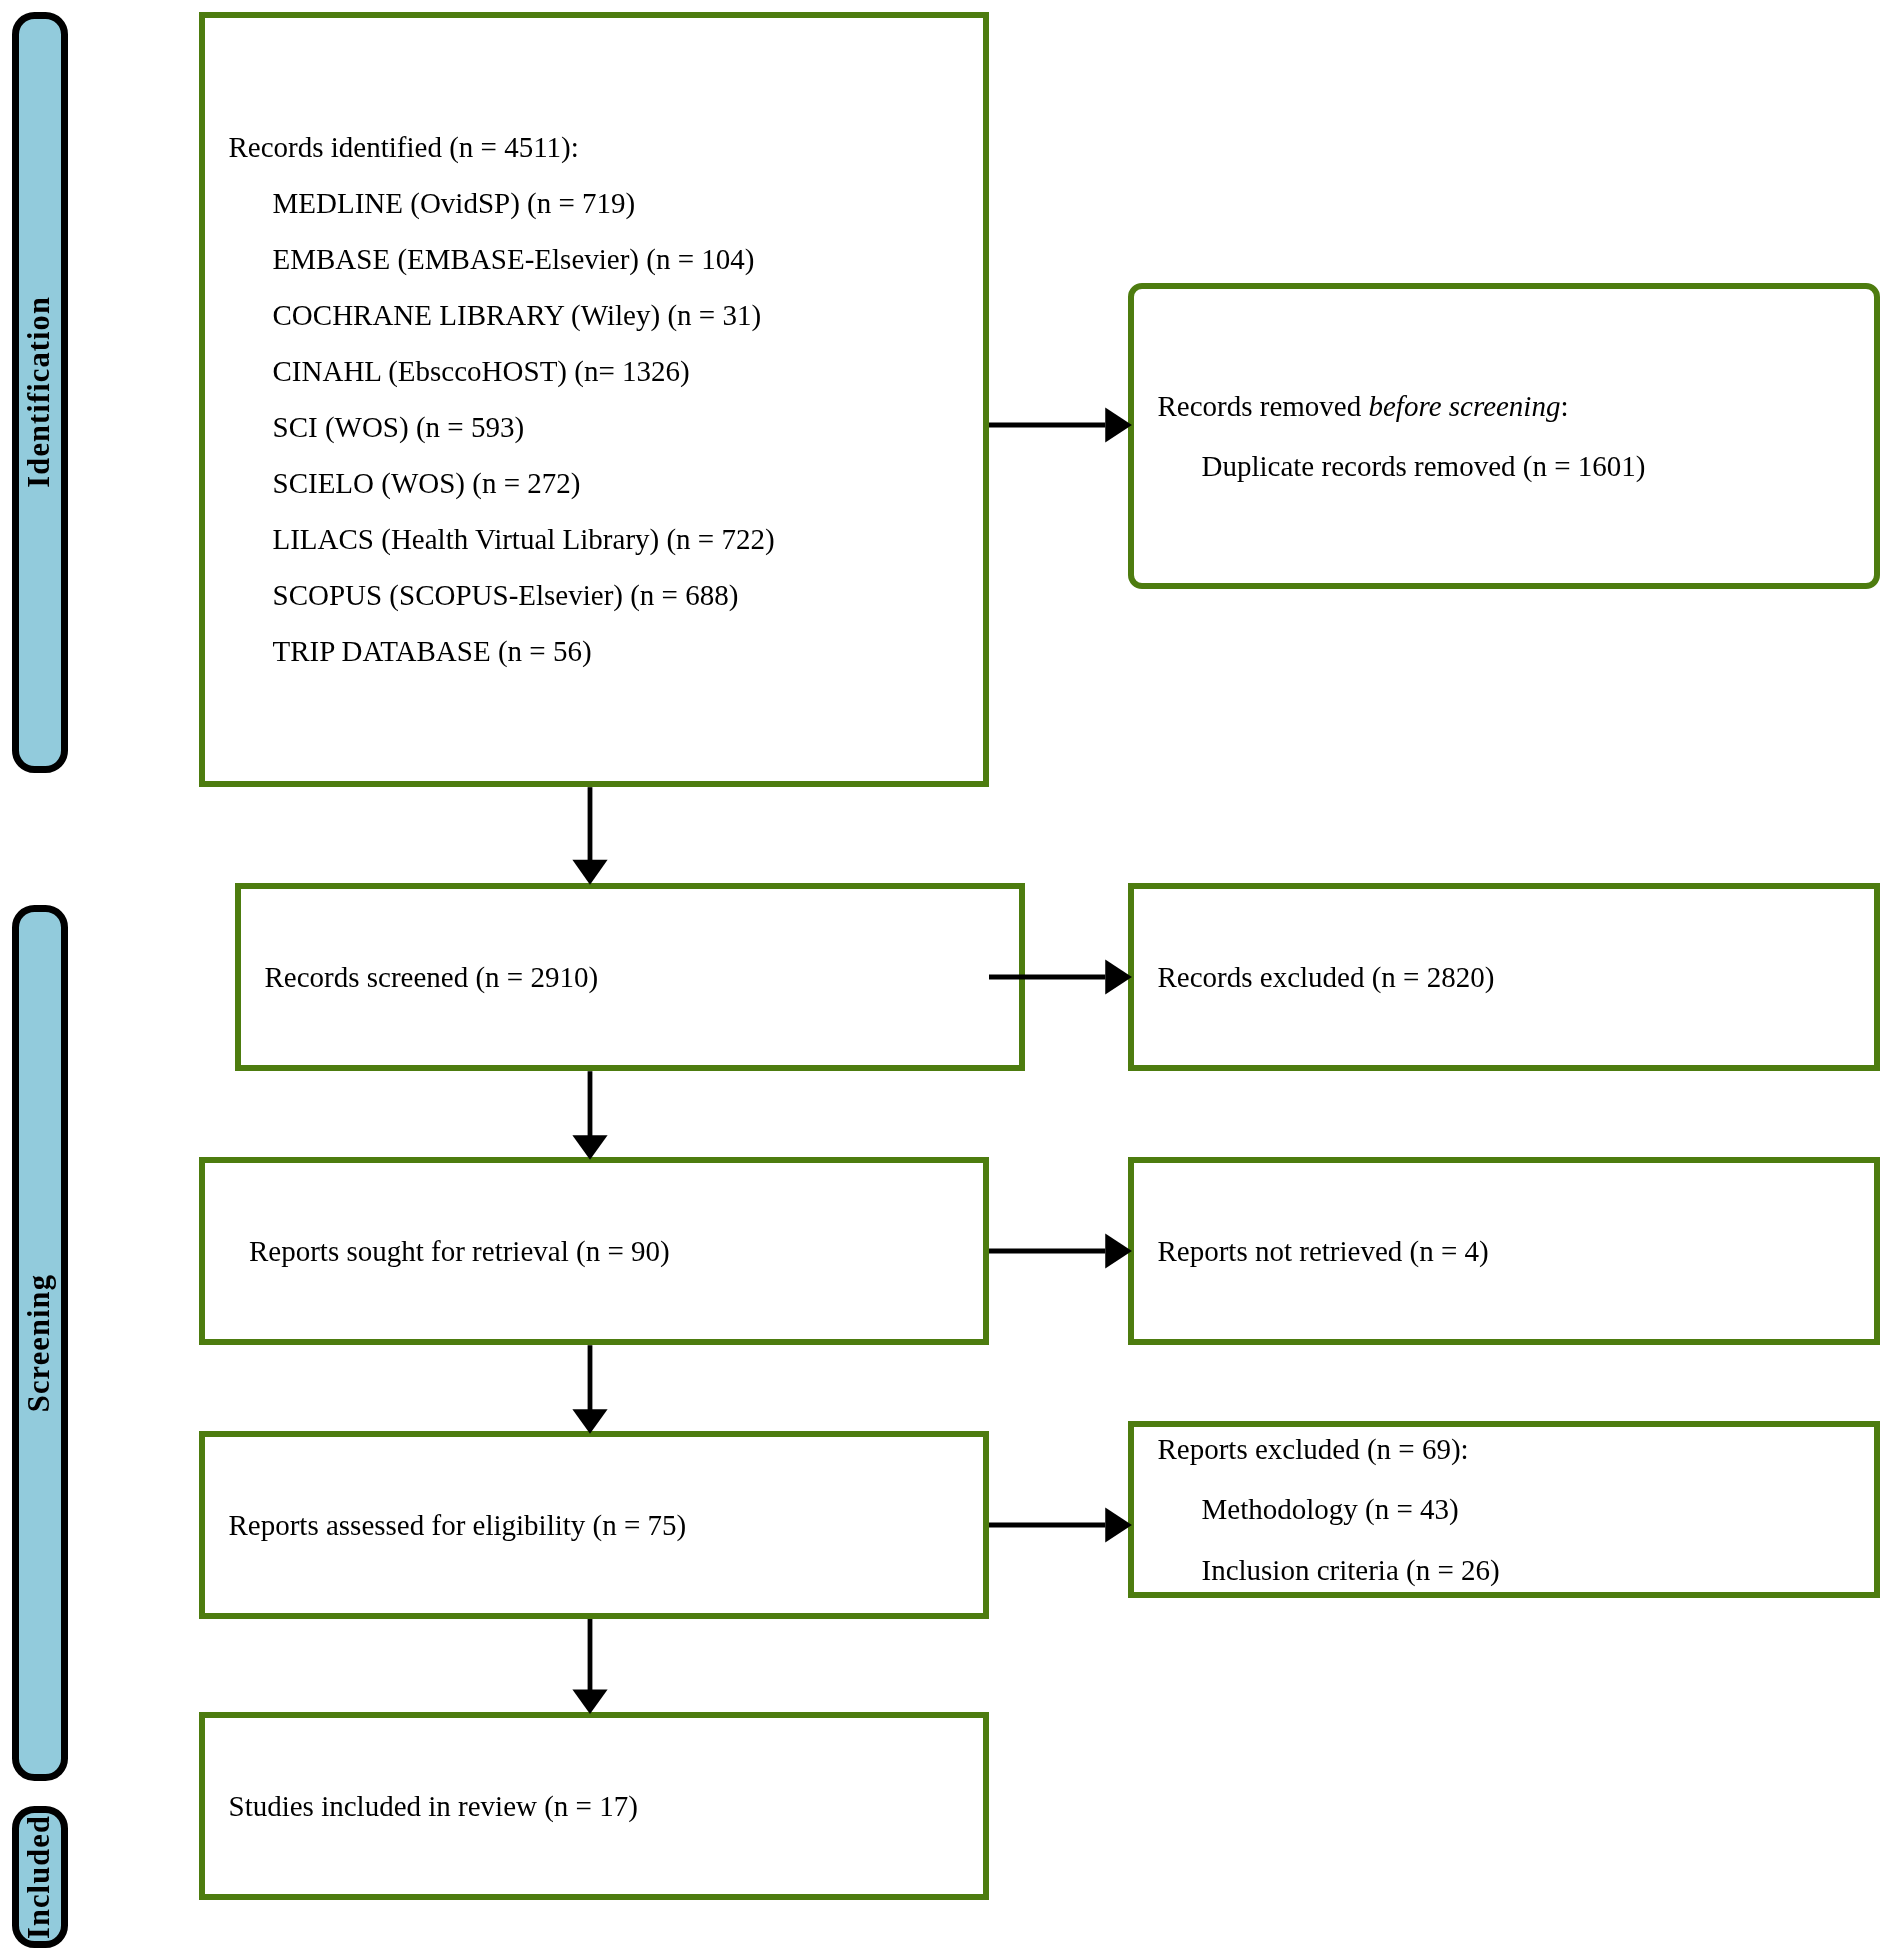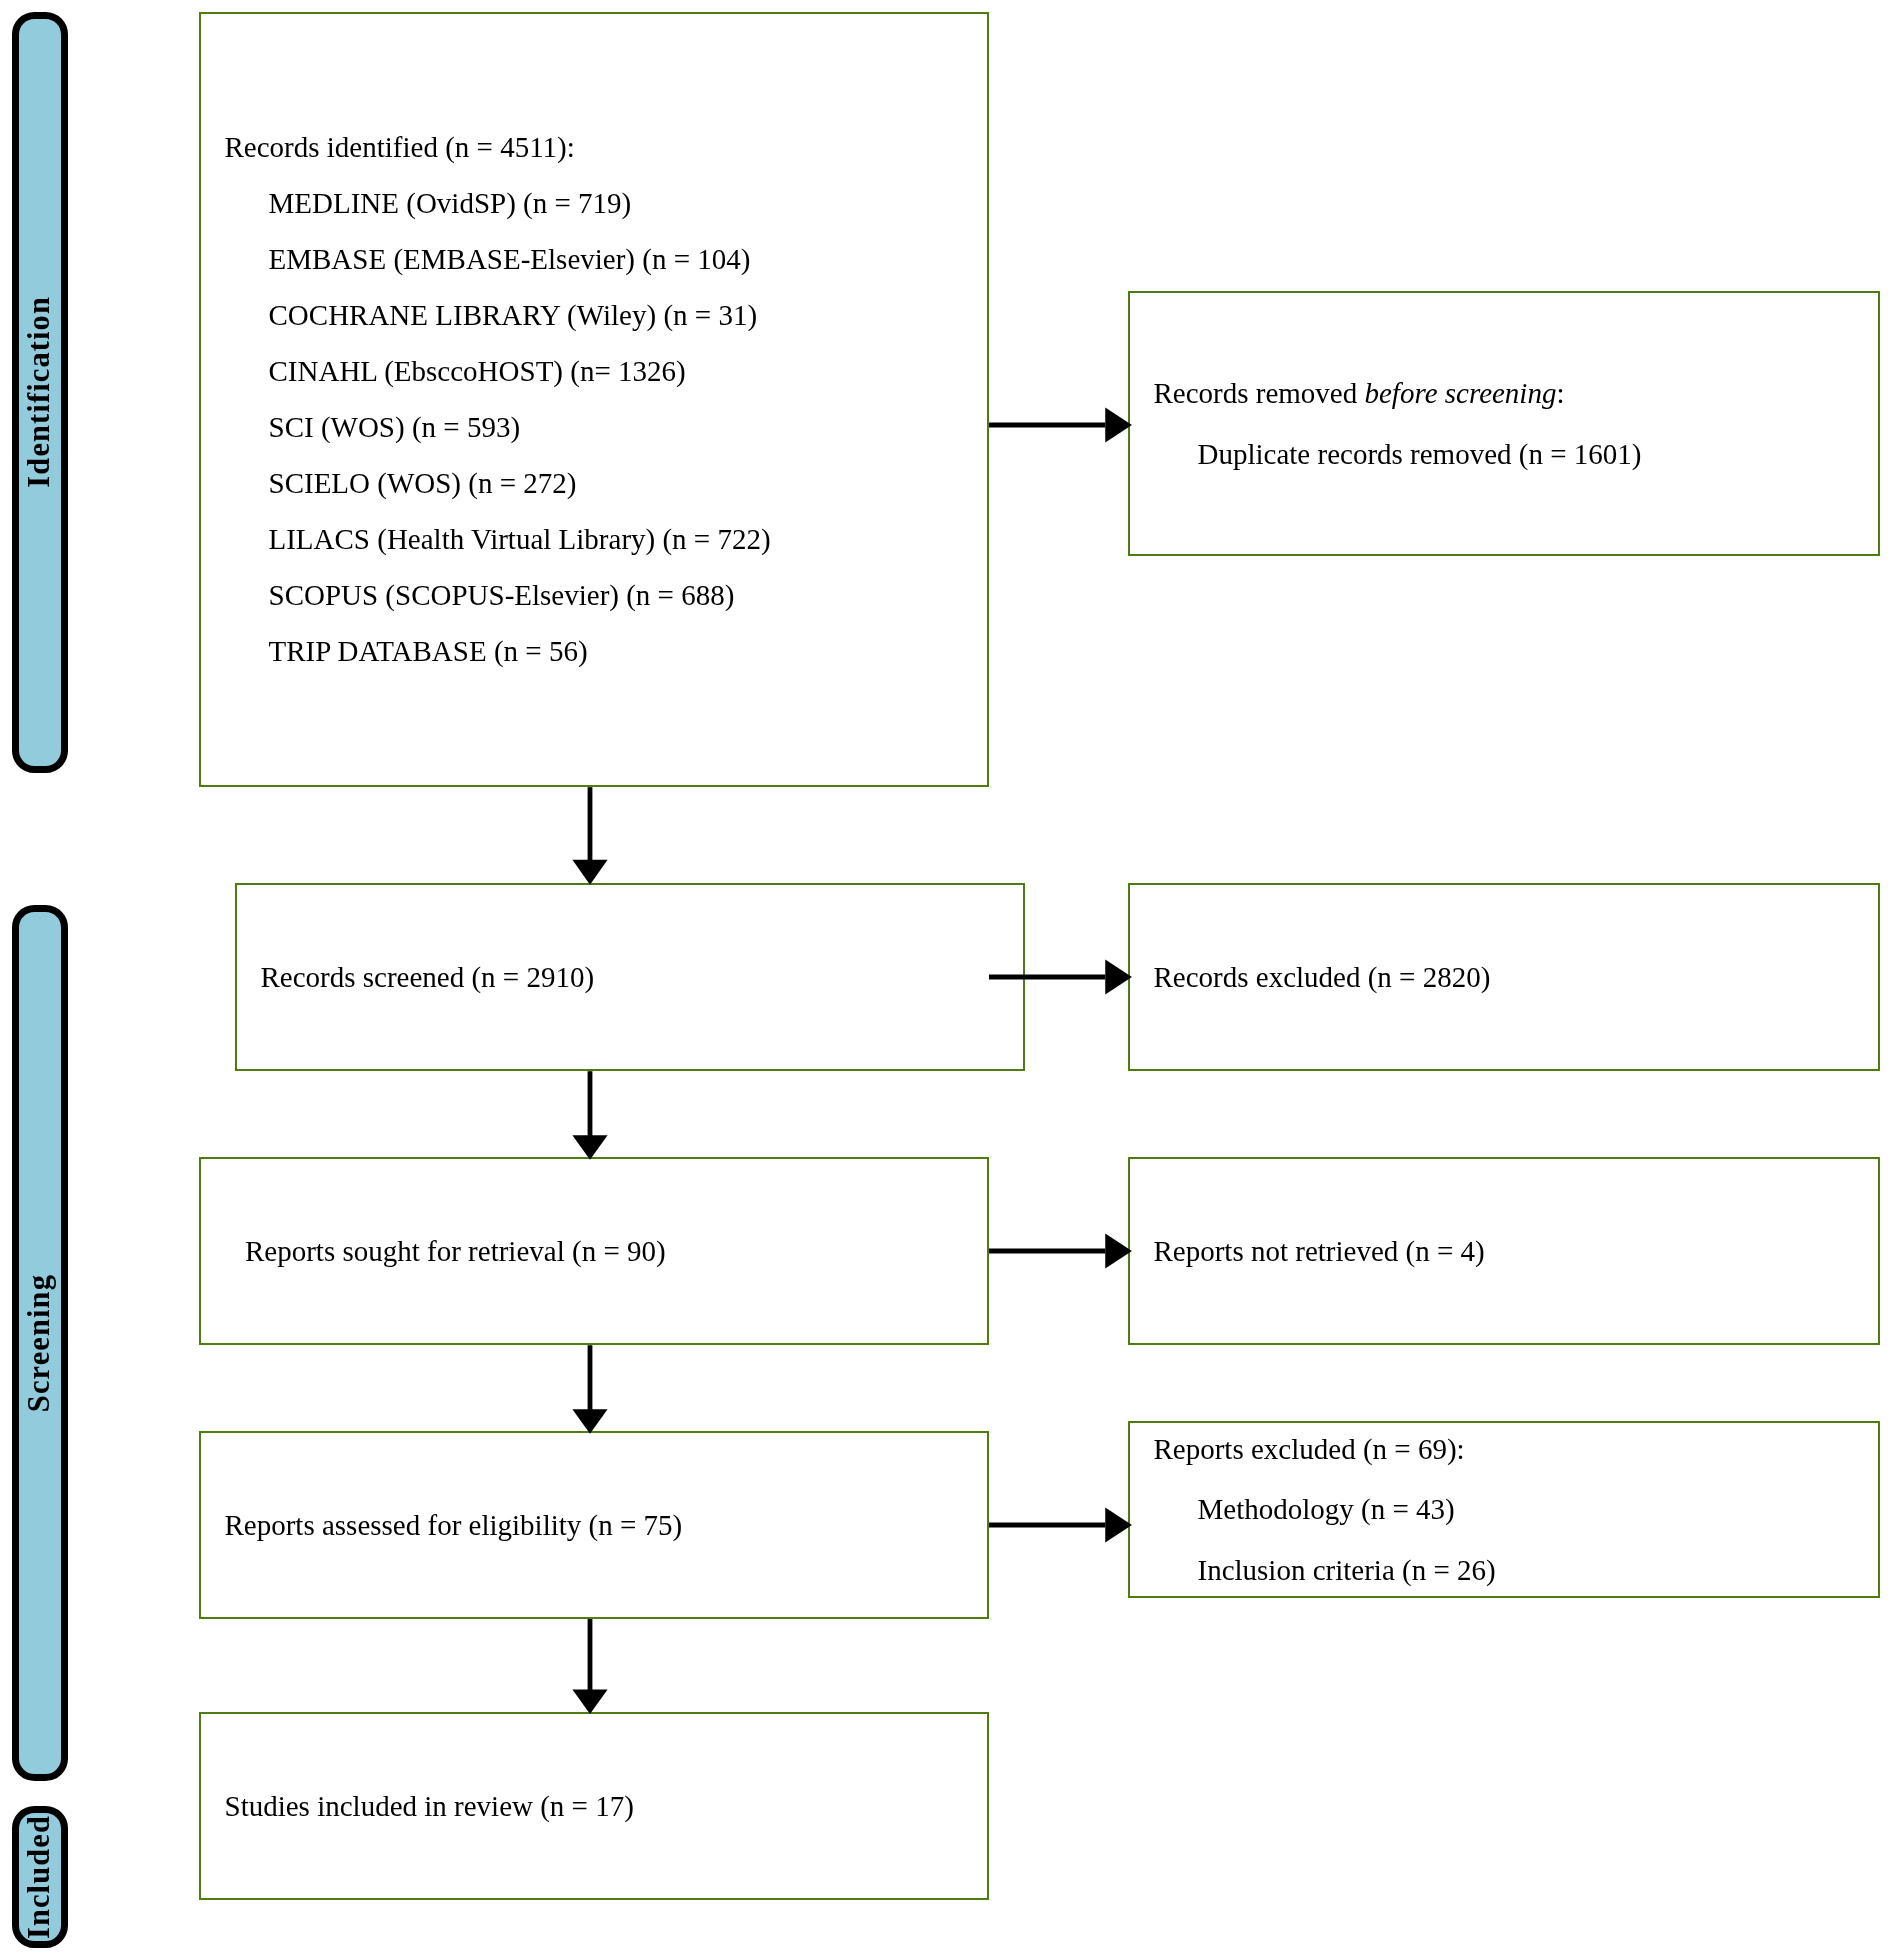--- a/index.html
+++ b/index.html
@@ -36,21 +36,21 @@
     letter-spacing: 1.1px;
     color: #000000;
     white-space: nowrap;
     font-family: "Liberation Serif", "DejaVu Serif", serif;
   }
 
   
   .flow-box {
     position: absolute;
     background: #ffffff;
-    border: 2px solid #4d7c0f;
+    border: 6px solid #4d7c0f;
     box-sizing: border-box;
     display: flex;
     flex-direction: column;
     justify-content: center;
     padding: 0 23.5px;
   }
   .flow-box .line {
     font-size: 29px;
     line-height: 1.12;
     color: #000000;
@@ -101,21 +101,21 @@
     <div class="line indent">EMBASE (EMBASE-Elsevier) (n = 104)</div>
     <div class="line indent">COCHRANE LIBRARY (Wiley) (n = 31)</div>
     <div class="line indent">CINAHL (EbsccoHOST) (n= 1326)</div>
     <div class="line indent">SCI (WOS) (n = 593)</div>
     <div class="line indent">SCIELO (WOS) (n = 272)</div>
     <div class="line indent">LILACS (Health Virtual Library) (n = 722)</div>
     <div class="line indent">SCOPUS (SCOPUS-Elsevier) (n = 688)</div>
     <div class="line indent">TRIP DATABASE (n = 56)</div>
   </div>
 
-  <div class="flow-box list-compact" style="left:1128px; top:291px; width:752px; height:265px;">
+  <div class="flow-box list-compact" style="left:1128px; top:283px; width:752px; height:306px;border-radius:14px;">
     <div class="line">
       <span>Records removed </span><span class="ital">before screening</span><span>:</span>
     </div>
     <div class="line indent">Duplicate records removed (n = 1601)</div>
   </div>
 
   <div class="flow-box" style="left:199px; top:883px; width:790px; height:188px;margin-left:36px;">
     <div class="line">Records screened (n = 2910)</div>
   </div>
 

